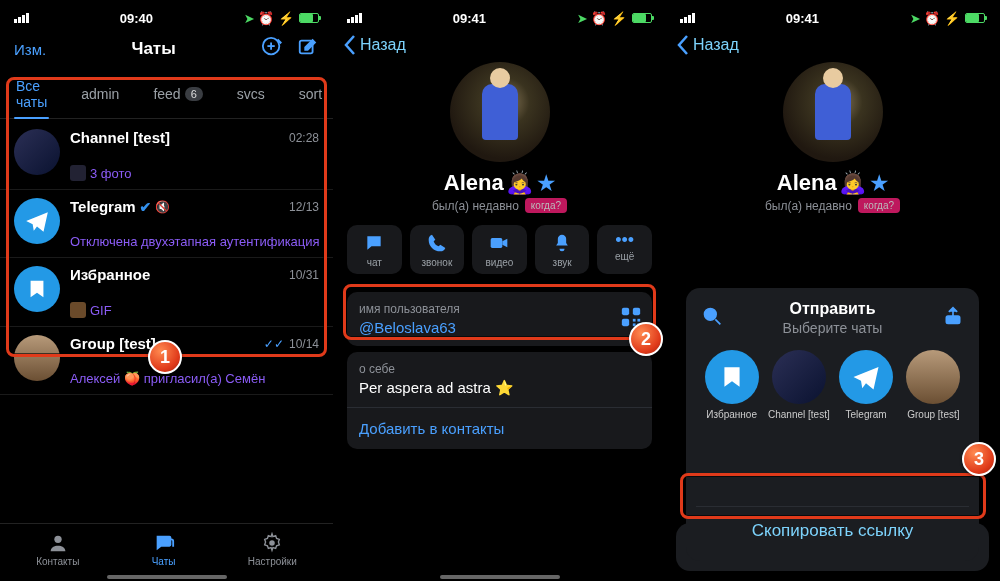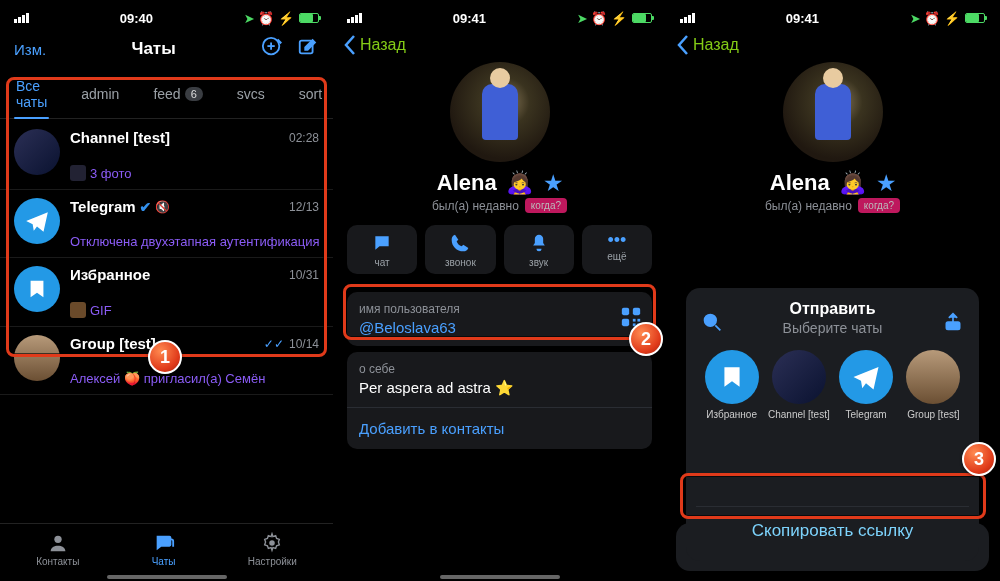--- a/index.html
+++ b/index.html
@@ -58,29 +58,29 @@
   .btab { position:absolute; left:0; right:0; bottom:6px; height:52px; background:#000; display:flex; justify-content:space-around; align-items:center; border-top:.5px solid #222;}
   .bt { display:flex; flex-direction:column; align-items:center; color:#8d9198; font-size:10px; gap:2px;}
   .bt.active{color:#4aa0ff}
   .bt svg{width:22px;height:22px;fill:currentColor}
   .homebar{position:absolute;bottom:2px;left:50%;transform:translateX(-50%);width:120px;height:4px;border-radius:3px;background:#666}
 
   
   .step { position:absolute; width:34px; height:34px; border-radius:50%; background:radial-gradient(circle at 35% 30%,#ff8a50,#e03a1a 65%,#9c210c); color:#fff; font-weight:700; font-size:18px; display:flex; align-items:center; justify-content:center; border:2px solid #fff; z-index:10; box-shadow:0 1px 3px rgba(0,0,0,.6);}
 
   
-  .back { display:flex; align-items:center; gap:3px; color:#84cc16; font-size:16px; padding:6px 10px; }
+  .back { display:flex; align-items:center; gap:3px; color:#7dd3fc; font-size:16px; padding:6px 10px; }
   .back svg{width:14px;height:22px}
 
   
   .prof { display:flex; flex-direction:column; align-items:center; padding:0 0 6px; }
   .bigava { width:100px; height:100px; border-radius:50%; background:radial-gradient(circle at 55% 40%, #8a7a5a 0%, #3a331f 30%, #201810 70%); display:flex; align-items:center; justify-content:center; overflow:hidden; }
   .person{width:36px;height:56px;background:#3f5fd6;border-radius:10px 10px 4px 4px;position:relative}
   .person::before{content:"";position:absolute;top:-16px;left:8px;width:20px;height:20px;border-radius:50%;background:#e8cba0}
-  .pname { font-size:22px; font-weight:600; margin-top:8px; display:flex; align-items:center; gap:10px;}
+  .pname { font-size:22px; font-weight:600; margin-top:8px; display:flex; align-items:center; gap:3px;}
   .star{color:#4aa0ff;font-size:20px}
   .seen { font-size:12px; color:#8d9198; margin-top:2px; display:flex; align-items:center; gap:6px;}
   .whenbtn{font-size:10px;background:#be185d;color:#bbb;border-radius:4px;padding:2px 6px}
 
   
   .acts5 { display:flex; gap:8px; padding:6px 14px 12px; }
   .abox { flex:1; background:#18191c; border-radius:10px; display:flex; flex-direction:column; align-items:center; padding:8px 4px 6px; gap:4px; color:#4aa0ff; }
   .abox span{font-size:10px;color:#9aa0a6}
   .abox svg{width:20px;height:20px;fill:#4aa0ff}
   .dots{font-size:18px;color:#4aa0ff;line-height:14px}
@@ -89,21 +89,21 @@
   .card { background:#18191c; margin:6px 14px; border-radius:10px; padding:10px 12px; }
   .label { font-size:12px; color:#8d9198; }
   .val { font-size:15px; color:#4aa0ff; margin-top:3px; }
   .val.white{color:#fff}
   .qr{position:absolute;right:10px;top:50%;transform:translateY(-50%);color:#4aa0ff}
   .qr svg{width:22px;height:22px;fill:#4aa0ff}
   .linkrow { font-size:15px; color:#4aa0ff; padding:12px 12px; border-top:.5px solid #2a2d33 }
   .linkrow.red{color:#ff5e5e}
   .cardstack{background:#18191c;margin:6px 14px;border-radius:10px;overflow:hidden}
   .sheet { position:absolute; left:10px; right:10px; bottom:10px; background:#1b1d21; border-radius:14px; padding:10px 10px 6px; z-index:3;}
-  .sheet .shdr{display:flex;align-items:flex-end;justify-content:space-between;padding:2px 6px 4px}
+  .sheet .shdr{display:flex;align-items:center;justify-content:space-between;padding:2px 6px 4px}
   .sheet .shdr .ttl{flex:1;text-align:center}
   .sheet .shdr .ttl b{font-size:16px}
   .sheet .shdr .ttl i{font-size:14px;font-style:normal;color:#8d9198;display:block;margin-top:2px}
   .sheet .shdr .srch,.sheet .shdr .export{color:#4aa0ff}
   .sheet .shdr svg{width:20px;height:20px;fill:#4aa0ff}
   .shrow{display:flex;justify-content:space-between;padding:10px 4px 6px;gap:4px}
   .shitem{display:flex;flex-direction:column;align-items:center;font-size:10px;color:#ccc;gap:5px;flex:1}
   .shava{width:54px;height:54px;border-radius:50%;background:#334}
   .shava.fav{background:#2399e6;display:flex;align-items:center;justify-content:center}
   .shava.fav svg{width:26px;height:26px;fill:#fff}
@@ -322,20 +322,27 @@
           <span>чат</span>
         </div>
     <div class="abox">
           <svg viewBox="0 0 24 24">
             <path d="M6 2l4 6-2 2c1 3 3 5 6 6l2-2 6 4c-1 3-3 4-6 4C8 22 2 16 2 8c0-3 1-5 4-6z"></path>
           </svg>
           <span>звонок</span>
         </div>
     <div class="abox">
           <svg viewBox="0 0 24 24">
+            <rect x="2" y="6" width="14" height="12" rx="2"></rect>
+            <path d="M16 10l6-3v10l-6-3z"></path>
+          </svg>
+          <span>видео</span>
+        </div>
+    <div class="abox">
+          <svg viewBox="0 0 24 24">
             <path d="M12 2a5 5 0 015 5v5l2 3H5l2-3V7a5 5 0 015-5zM9 19a3 3 0 006 0z"></path>
           </svg>
           <span>звук</span>
         </div>
     <div class="abox">
           <div class="dots">•••</div>
           <span>ещё</span>
         </div>
   </div>
 

